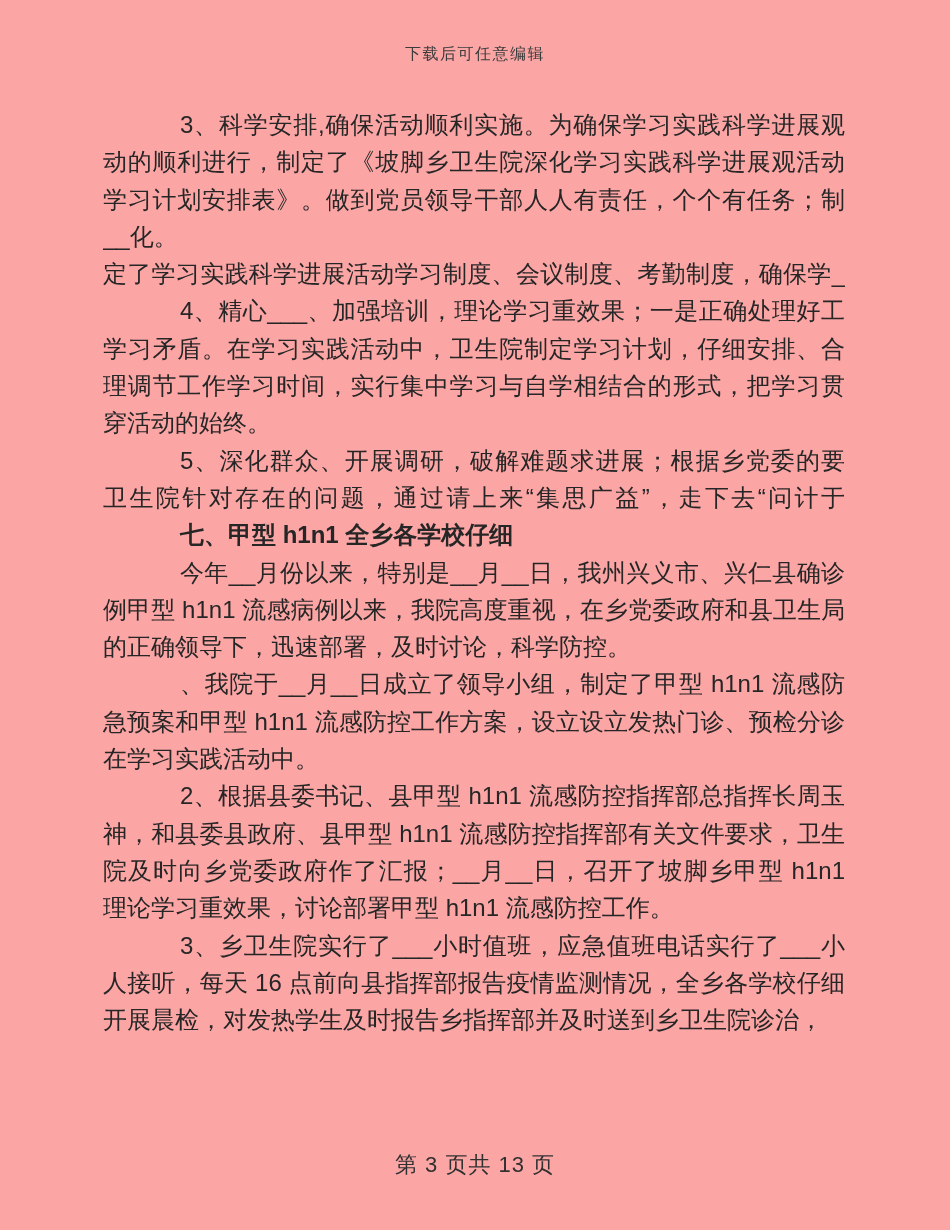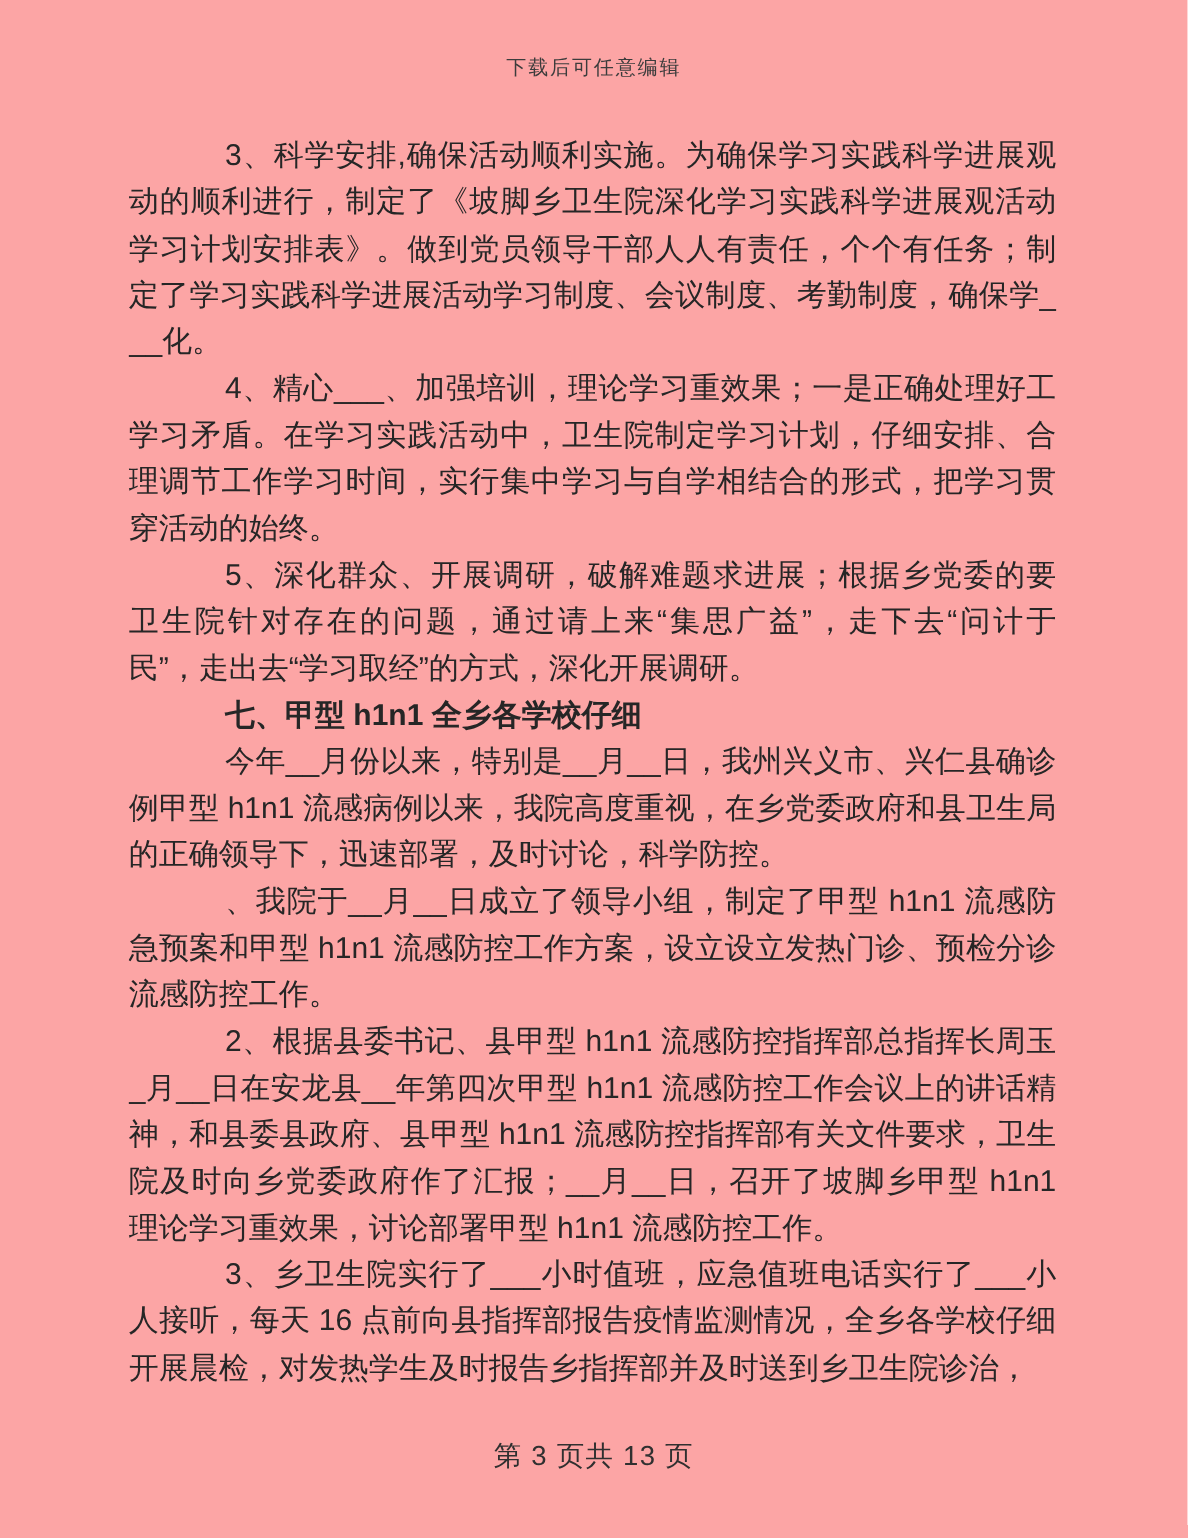--- a/index.html
+++ b/index.html
@@ -40,38 +40,36 @@
 </head>
 <body>
 
 <div class="page">
   <div class="edit-note">下载后可任意编辑</div>
 
   <div class="doc-body">
       <div class="line indent justify">3、科学安排,确保活动顺利实施。为确保学习实践科学进展观活</div>
       <div class="line justify">动的顺利进行，制定了《坡脚乡卫生院深化学习实践科学进展观活动</div>
       <div class="line justify">学习计划安排表》。做到党员领导干部人人有责任，个个有任务；制</div>
+      <div class="line">__化。</div>
       <div class="line justify">定了学习实践科学进展活动学习制度、会议制度、考勤制度，确保学_</div>
-      <div class="line">__化。</div>
       <div class="line indent justify">4、精心___、加强培训，理论学习重效果；一是正确处理好工作</div>
       <div class="line justify">学习矛盾。在学习实践活动中，卫生院制定学习计划，仔细安排、合</div>
       <div class="line justify">理调节工作学习时间，实行集中学习与自学相结合的形式，把学习贯</div>
       <div class="line">穿活动的始终。</div>
       <div class="line indent justify">5、深化群众、开展调研，破解难题求进展；根据乡党委的要求，</div>
       <div class="line justify">卫生院针对存在的问题，通过请上来“集思广益”，走下去“问计于</div>
-      <div class="line">民”，走出去“学习取经”的方式，深化开展调研。</div>
       <div class="line indent bold">七、甲型 h1n1 全乡各学校仔细</div>
       <div class="line indent justify">今年__月份以来，特别是__月__日，我州兴义市、兴仁县确诊___</div>
       <div class="line justify">例甲型 h1n1 流感病例以来，我院高度重视，在乡党委政府和县卫生局</div>
       <div class="line">的正确领导下，迅速部署，及时讨论，科学防控。</div>
       <div class="line indent justify">、我院于__月__日成立了领导小组，制定了甲型 h1n1 流感防控应</div>
       <div class="line justify">急预案和甲型 h1n1 流感防控工作方案，设立设立发热门诊、预检分诊</div>
-      <div class="line">流感防控工作。</div>
+      <div class="line">在学习实践活动中。</div>
       <div class="line indent justify">2、根据县委书记、县甲型 h1n1 流感防控指挥部总指挥长周玉仁_</div>
-      <div class="line justify">_月__日在安龙县__年第四次甲型 h1n1 流感防控工作会议上的讲话精</div>
       <div class="line justify">神，和县委县政府、县甲型 h1n1 流感防控指挥部有关文件要求，卫生</div>
       <div class="line justify">院及时向乡党委政府作了汇报；__月__日，召开了坡脚乡甲型 h1n1 流</div>
       <div class="line">理论学习重效果，讨论部署甲型 h1n1 流感防控工作。</div>
       <div class="line indent justify">3、乡卫生院实行了___小时值班，应急值班电话实行了___小时专</div>
       <div class="line justify">人接听，每天 16 点前向县指挥部报告疫情监测情况，全乡各学校仔细</div>
       <div class="line">开展晨检，对发热学生及时报告乡指挥部并及时送到乡卫生院诊治，</div>
     </div>
 
   <div class="page-footer">第 3 页共 13 页</div>
 </div>

